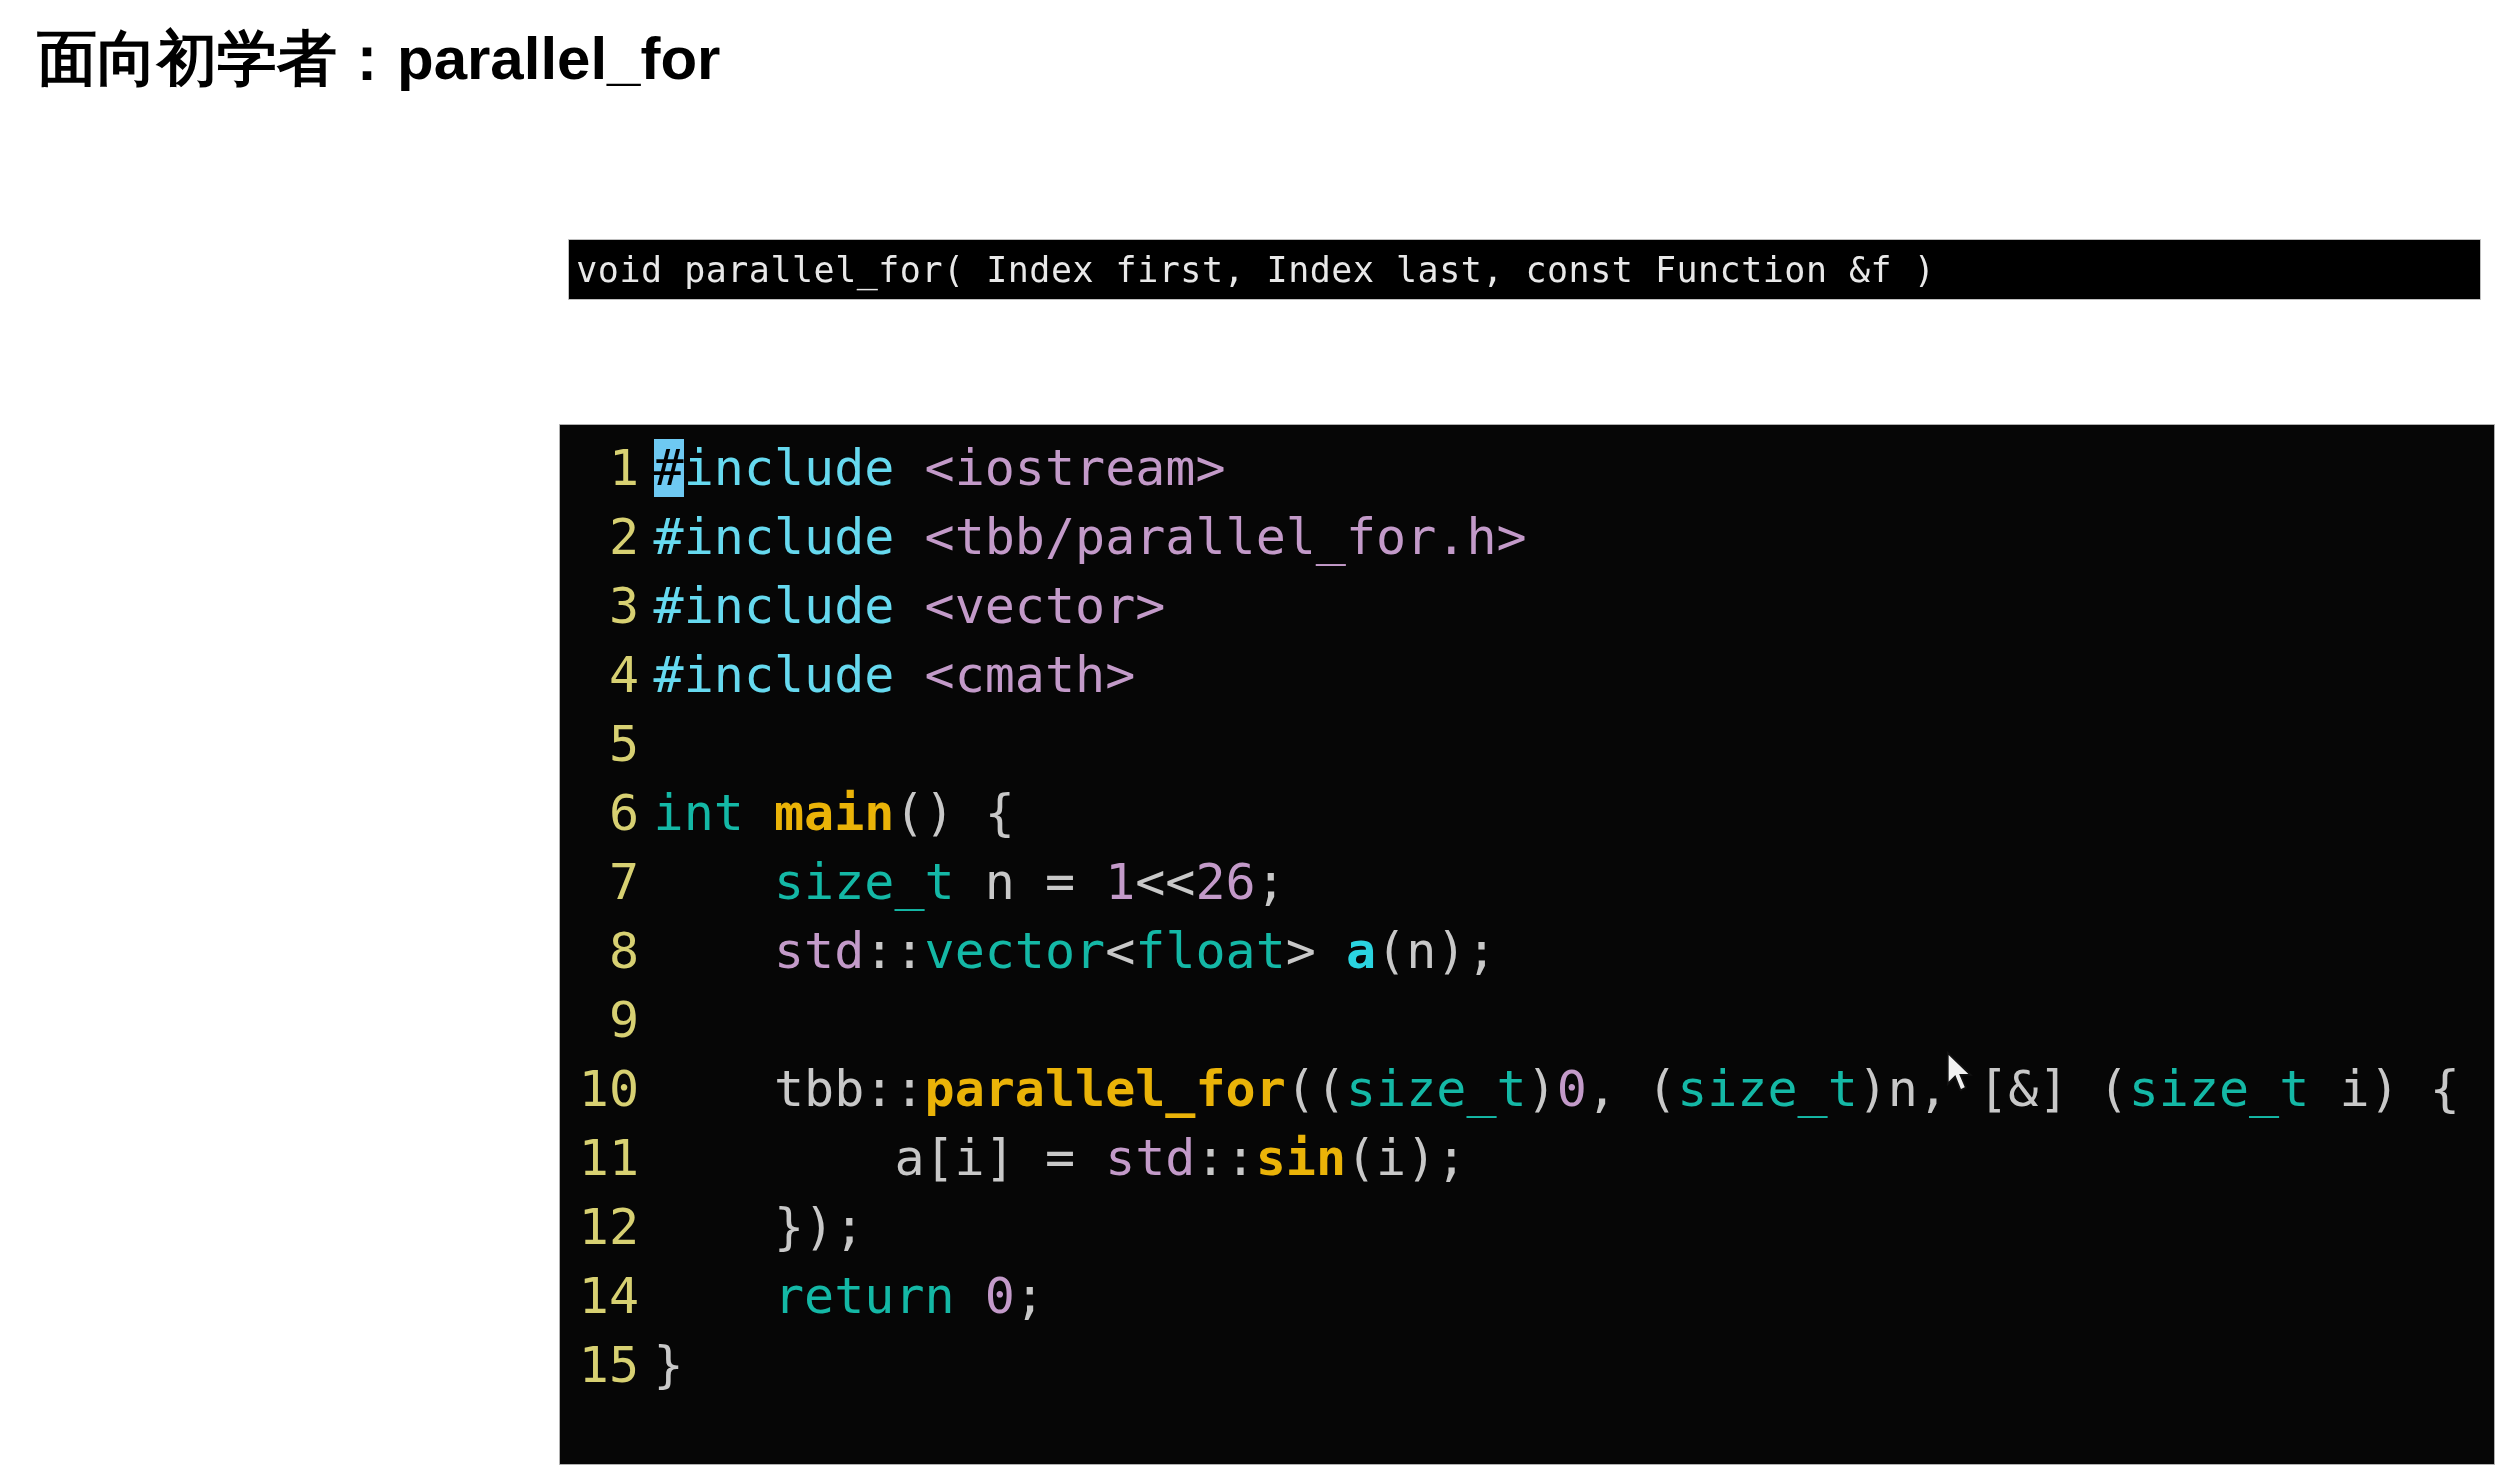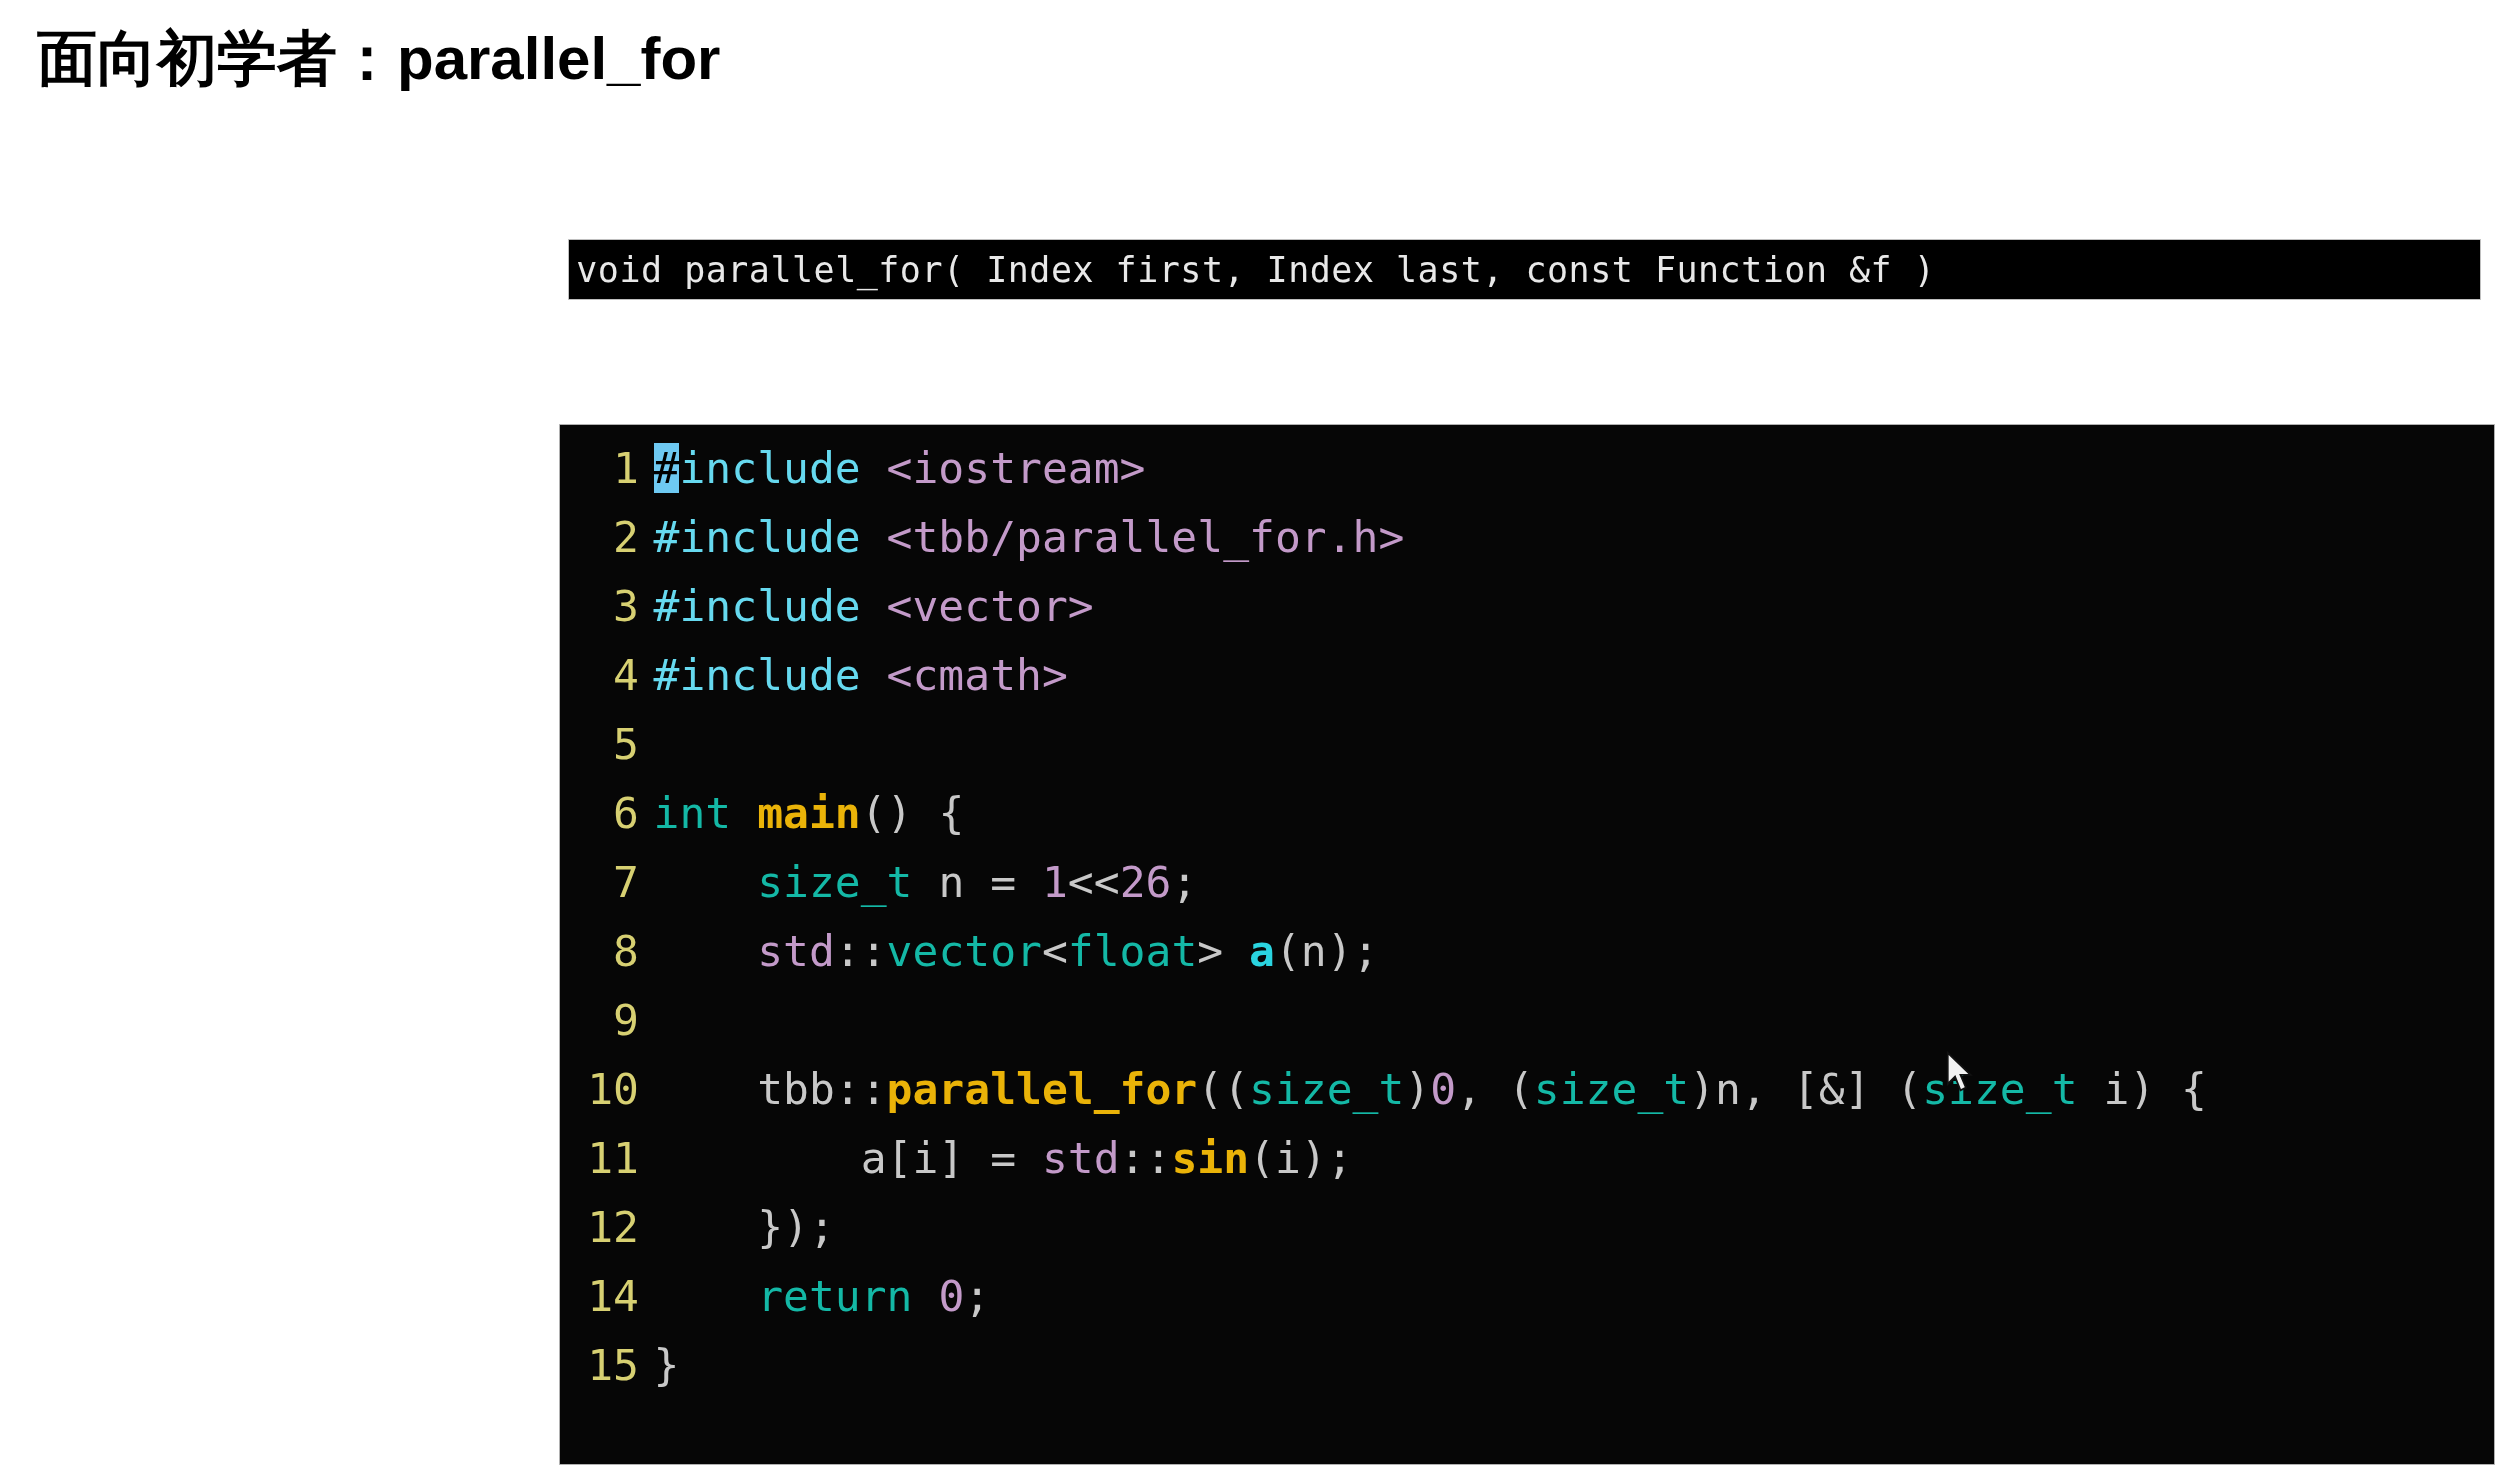--- a/index.html
+++ b/index.html
@@ -66,21 +66,21 @@
     overflow: hidden;
     padding-top: 9.1px;
     box-sizing: border-box;
   }
   .code-line {
     display: block;
     height: 69px;
     line-height: 69px;
     white-space: pre;
     font-family: "DejaVu Sans Mono", monospace;
-    font-size: 43px;
+    font-size: 50px;
   }
   .gutter {
     display: inline-block;
     width: 79px;
     text-align: right;
     color: #d7d072;
     padding-right: 14.6px;
     font-family: "DejaVu Sans Mono", monospace;
   }
   .code-text { font-family: "DejaVu Sans Mono", monospace; }

